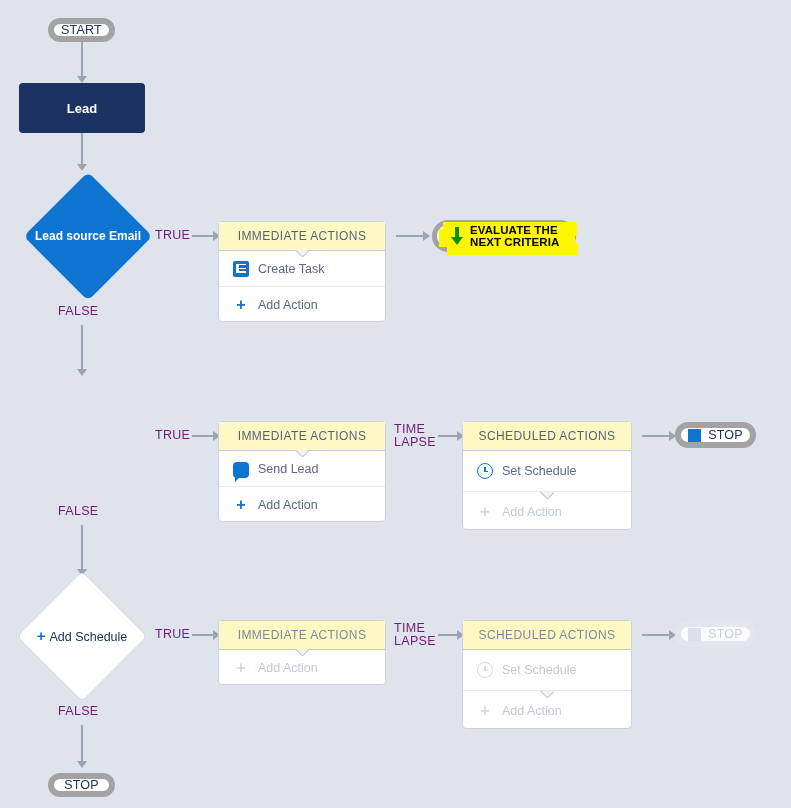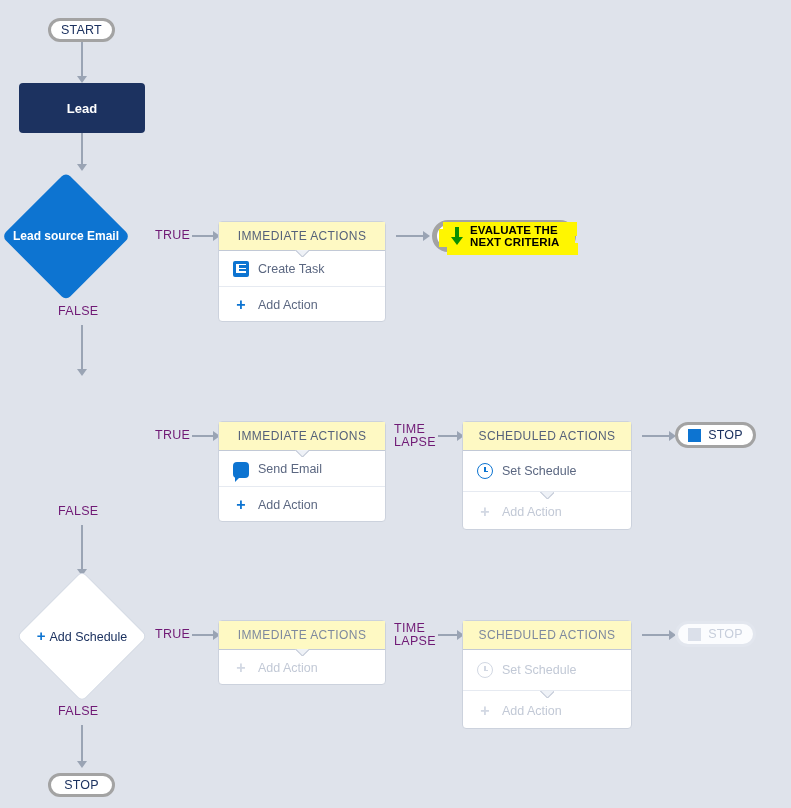--- a/index.html
+++ b/index.html
@@ -10,21 +10,21 @@
     -webkit-font-smoothing:antialiased;
     overflow:hidden;
   }
   #canvas{position:relative;width:791px;height:808px;}
 
   
   .pill{
     position:absolute;
     height:24px;
     background:#ffffff;
-    border:3px solid #a3a3a3;
+    border:6px solid #a3a3a3;
     border-radius:13px;
     display:flex;align-items:center;justify-content:center;
     color:#1c3260;
     font-size:12.5px;
     letter-spacing:.2px;
     box-sizing:border-box;
   }
   .pill.disabled{border-color:#e2e6ee;color:#c7cedb;background:#fbfcfe;}
   .pill .sq{
     width:13px;height:13px;background:#0d74d1;margin-right:7px;display:inline-block;
@@ -219,21 +219,21 @@
   </div>
   <div class="vline" style="left:81px;top:42px;height:36px;"></div>
   <div class="arrow-down" style="left:77px;top:76px;"></div>
 
   <div class="objbox" style="left:19px;top:83px;width:126px;height:50px;text-align:right;">
     <span>Lead</span>
   </div>
   <div class="vline" style="left:81px;top:133px;height:33px;"></div>
   <div class="arrow-down" style="left:77px;top:164px;"></div>
 
-  <div class="diamond-wrap" style="left:2px;top:172px;width:128px;height:128px;">
+  <div class="diamond-wrap" style="left:24px;top:172px;width:128px;height:128px;">
     <div class="diamond-shape">
         <div class="dm"></div>
       </div>
     <div class="diamond-label">Lead source
 Email</div>
   </div>
 
   <div class="edge-label" style="left:155px;top:229px;">TRUE</div>
   <div class="hline" style="left:192px;top:235px;width:22px;"></div>
   <div class="arrow-right" style="left:213px;top:231px;"></div>
@@ -284,21 +284,21 @@
   <div class="hline" style="left:192px;top:435px;width:22px;"></div>
   <div class="arrow-right" style="left:213px;top:431px;"></div>
 
   <div class="panel" style="left:218px;top:421px;width:168px;height:101px;">
     <div class="panel-head">
       <span>IMMEDIATE ACTIONS</span>
       <span class="notch"></span>
     </div>
     <div class="panel-row">
       <span class="ico ico-mail"></span>
-      <span class="txt">Send Email</span>
+      <span class="txt">Send Lead</span>
     </div>
     <div class="panel-row sep">
       <span class="ico ico-plus">+</span>
       <span class="txt">Add Action</span>
     </div>
   </div>
 
   <div class="edge-label" style="left:394px;top:423px;">TIME
 LAPSE</div>
   <div class="hline" style="left:438px;top:435px;width:20px;"></div>

